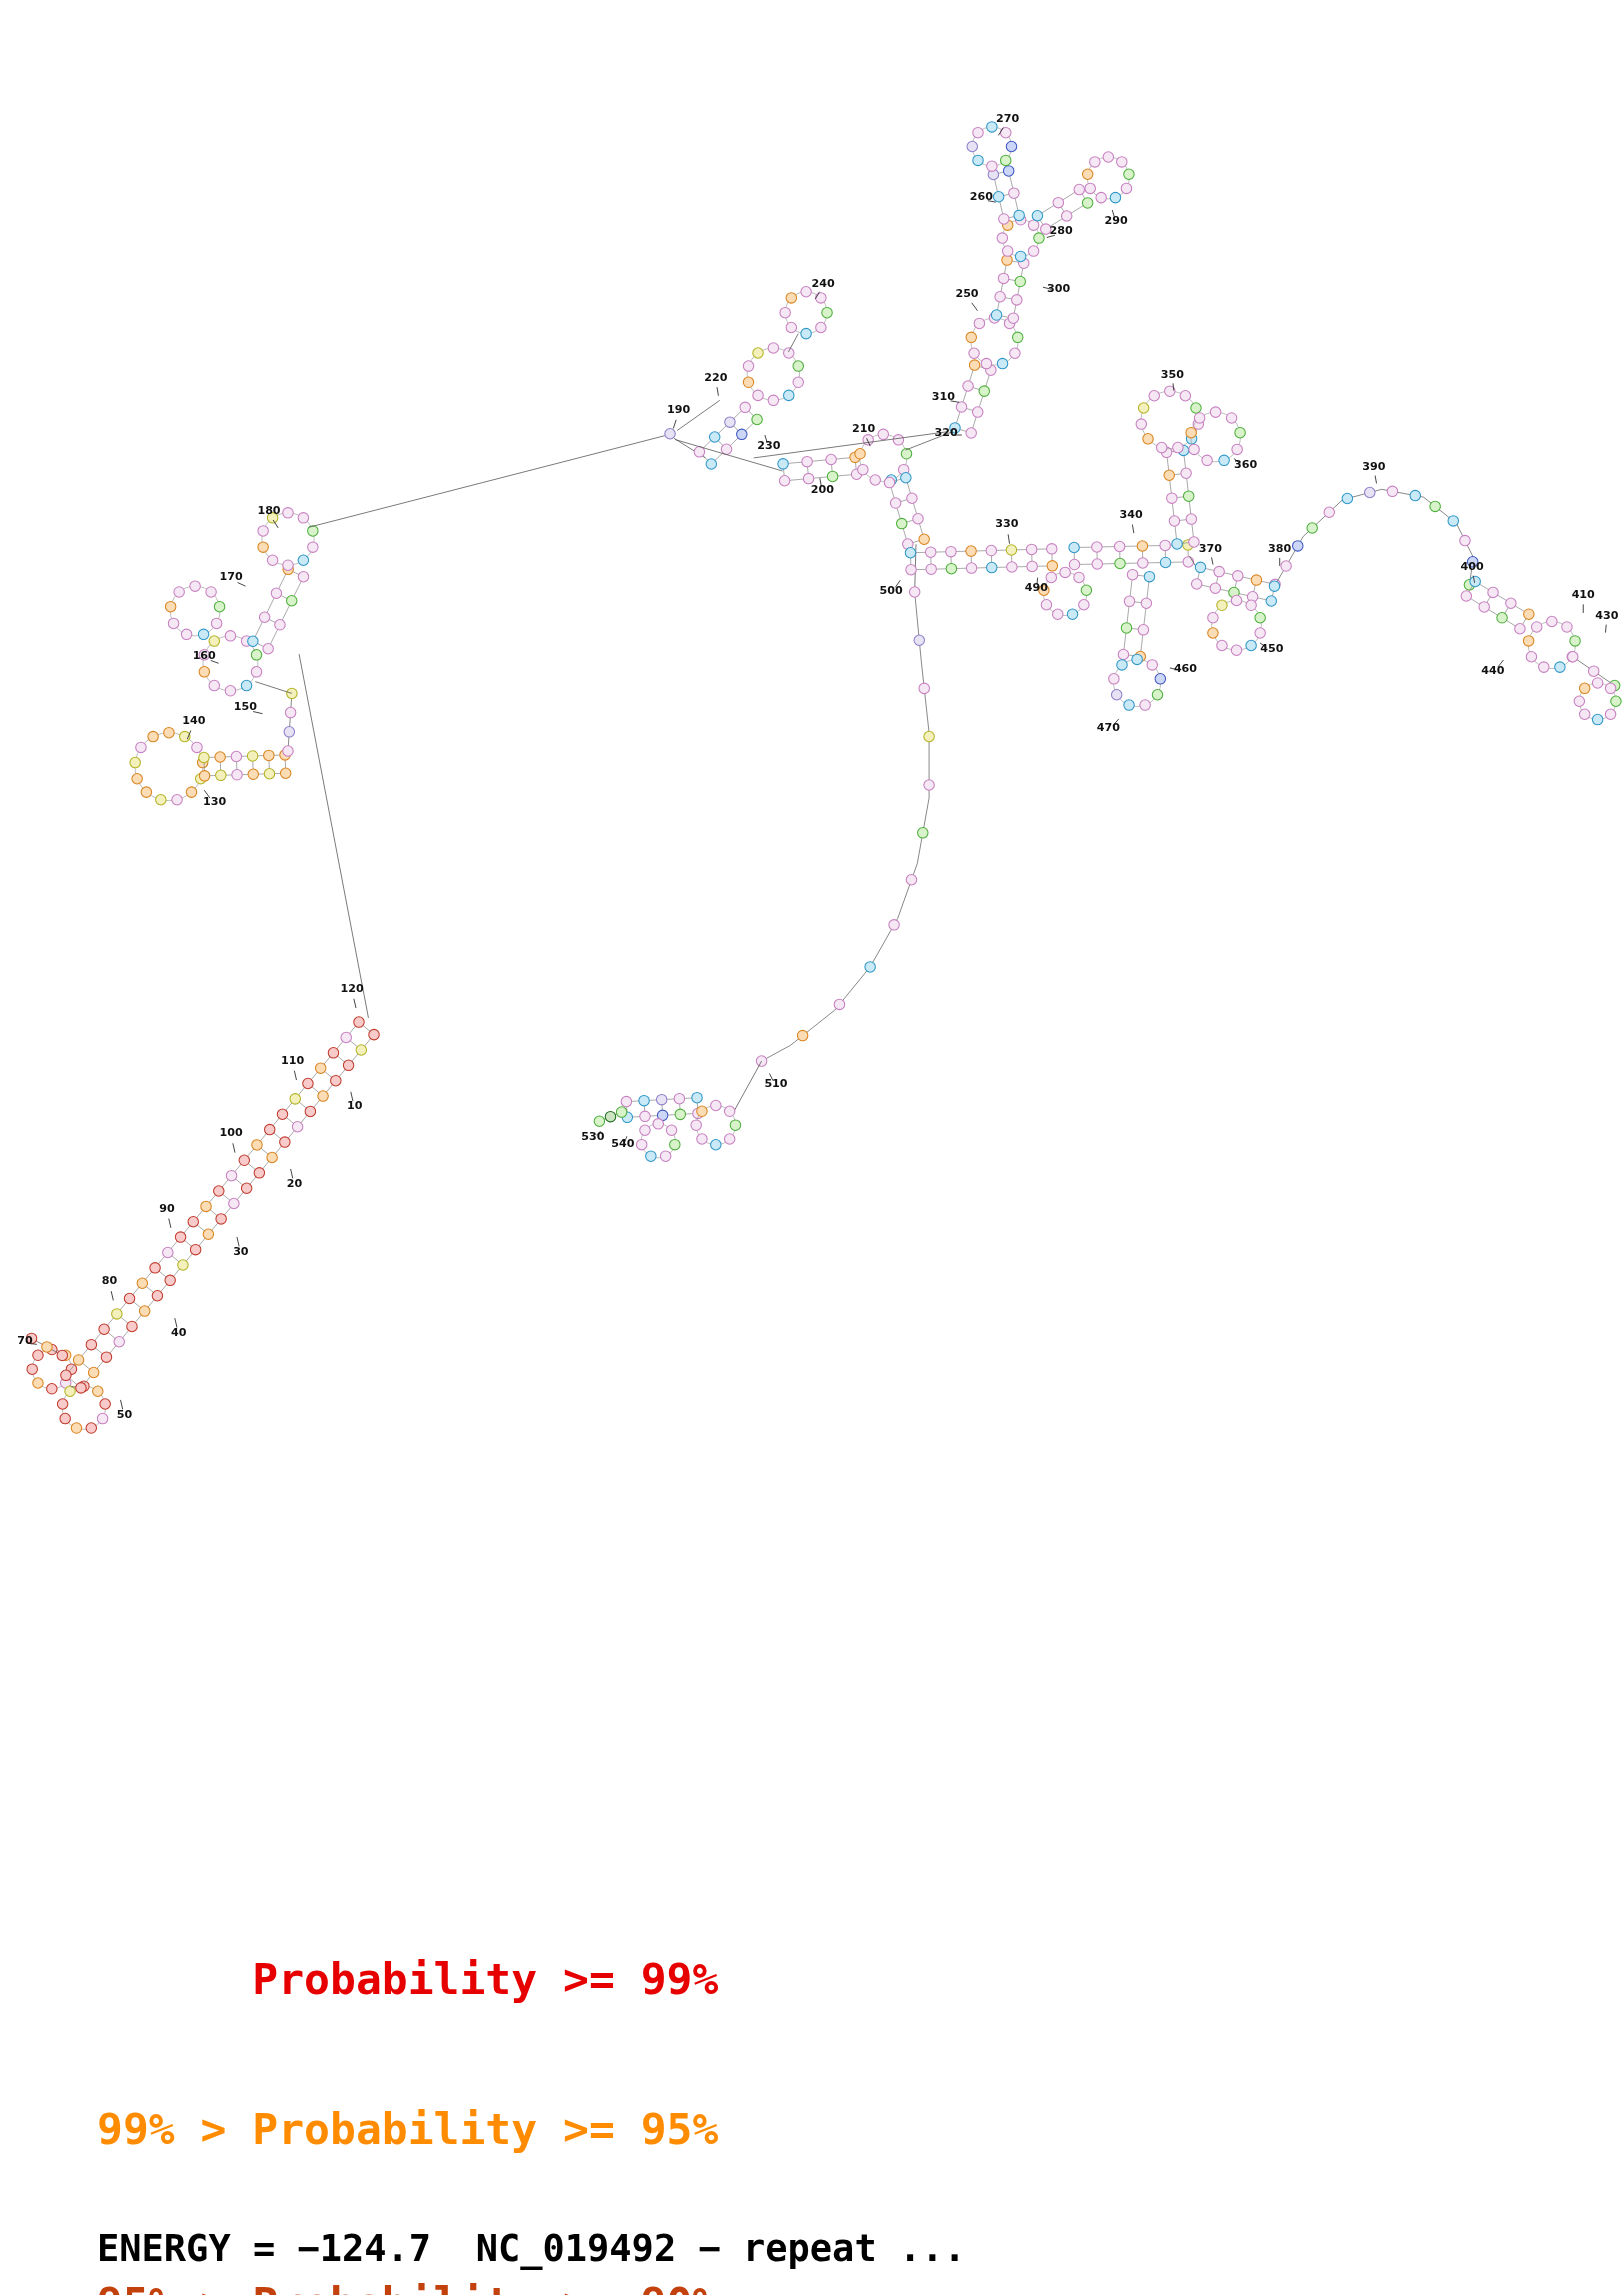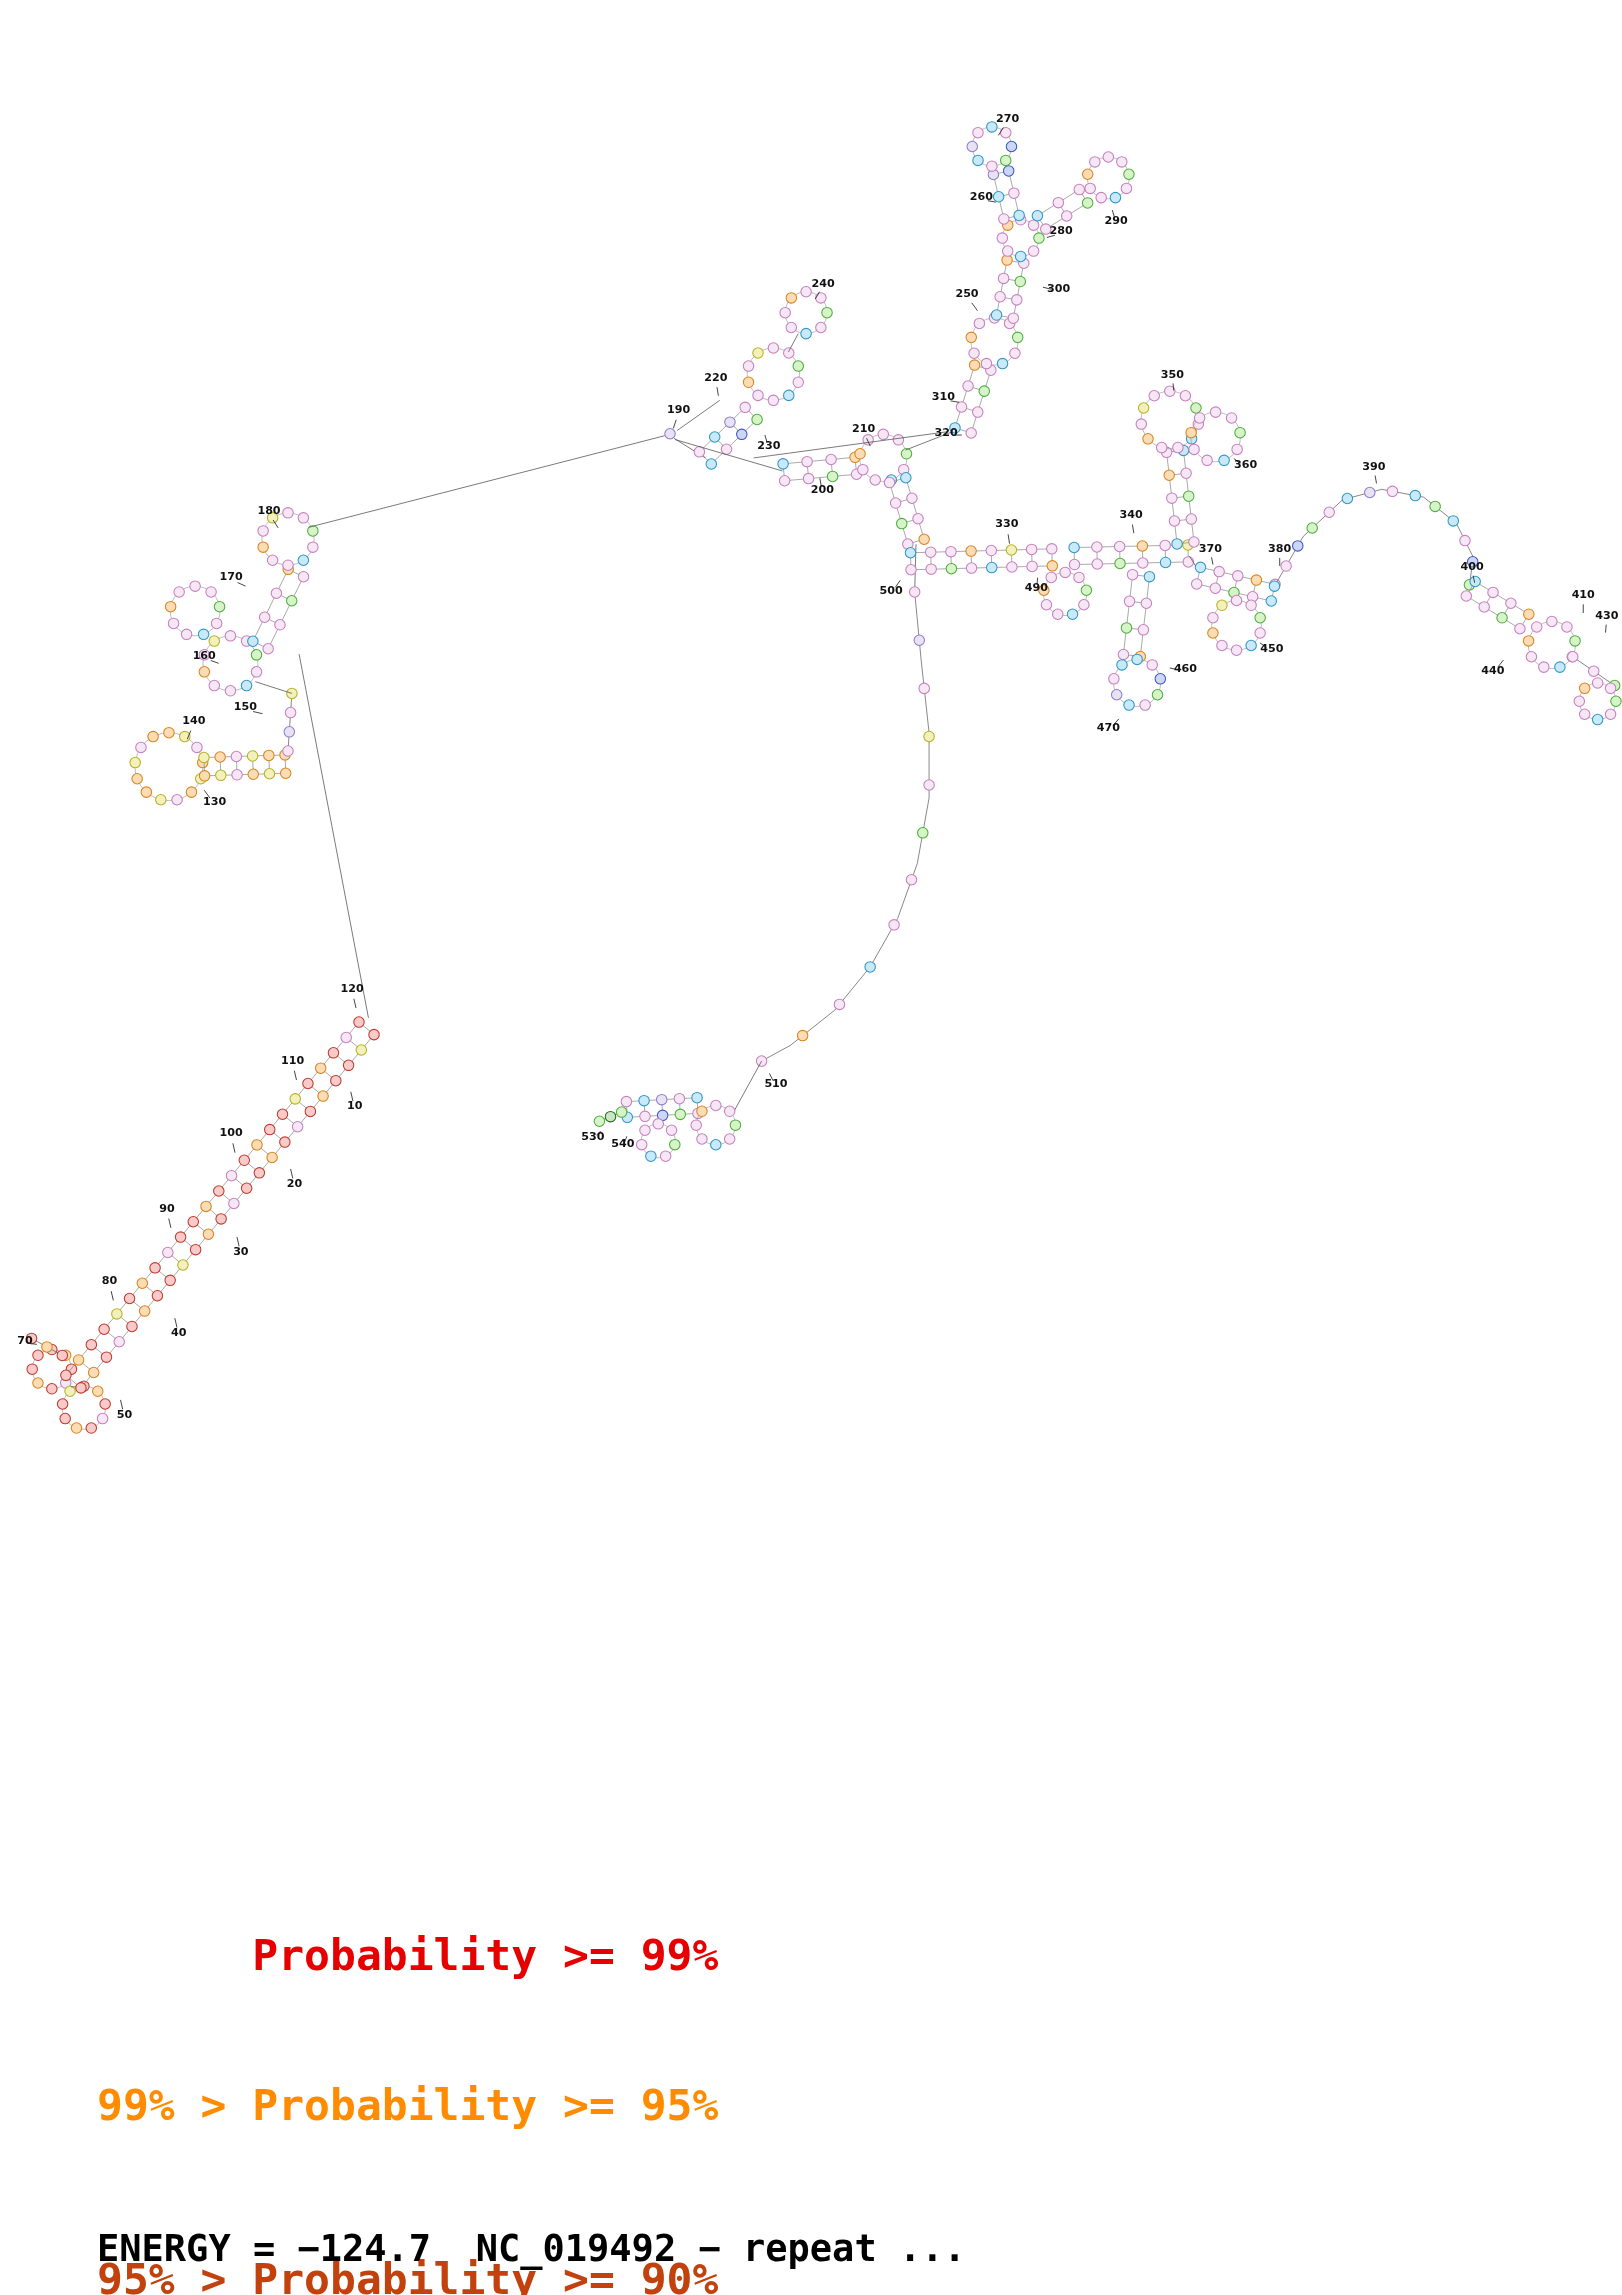--- a/index.html
+++ b/index.html
@@ -720,21 +720,21 @@
       <text x="1362" y="908" text-anchor="middle" font-size="17" font-weight="bold" fill="#111" font-family="&quot;DejaVu Sans&quot;, sans-serif">500</text>
       <line x1="1181.5" y1="1652" x2="1176" y2="1641" stroke="#333" stroke-width="1.4"></line>
       <text x="1186" y="1662" text-anchor="middle" font-size="17" font-weight="bold" fill="#111" font-family="&quot;DejaVu Sans&quot;, sans-serif">510</text>
       <line x1="911.4" y1="1735.6" x2="918" y2="1729" stroke="#333" stroke-width="1.4"></line>
       <text x="906" y="1742" text-anchor="middle" font-size="17" font-weight="bold" fill="#111" font-family="&quot;DejaVu Sans&quot;, sans-serif">530</text>
       <line x1="954.7" y1="1745.8" x2="958" y2="1737" stroke="#333" stroke-width="1.4"></line>
       <text x="952" y="1754" text-anchor="middle" font-size="17" font-weight="bold" fill="#111" font-family="&quot;DejaVu Sans&quot;, sans-serif">540</text>
     </svg>
 
   <div class="legend">
-    <div class="legend-line" style="color: rgb(230, 0, 0);">      Probability &gt;= 99%</div>
+    <div class="legend-line" style="color: rgb(230, 0, 0); margin-top: 24px;">      Probability &gt;= 99%</div>
     <div class="legend-line" style="color: rgb(255, 140, 0); text-align: right;">99% &gt; Probability &gt;= 95%</div>
     <div class="legend-line" style="color: #c2410c; margin-top: 24px;">95% &gt; Probability &gt;= 90%</div>
     
     
     
     
     
   </div>
 
   <div class="footer">ENERGY = −124.7  NC_019492 − repeat ...</div>

